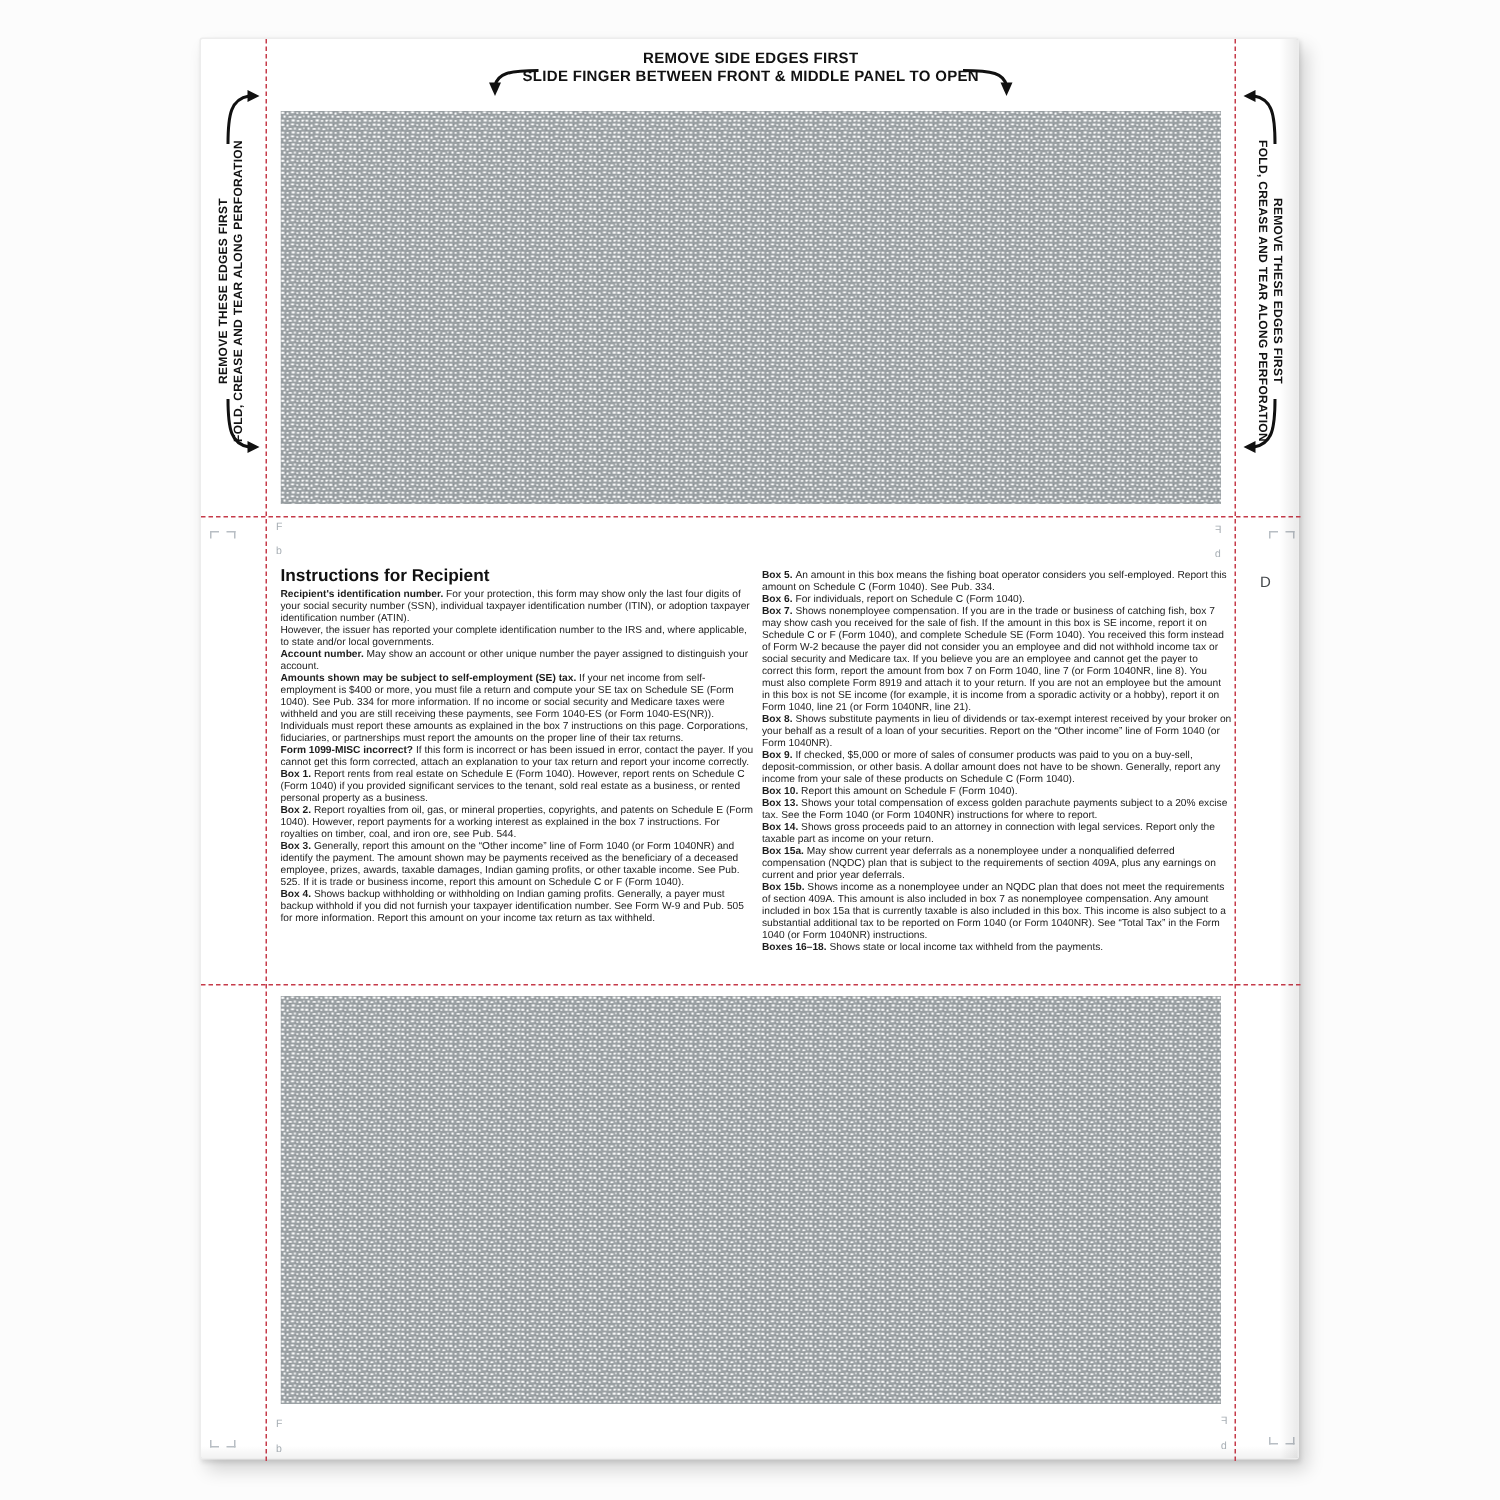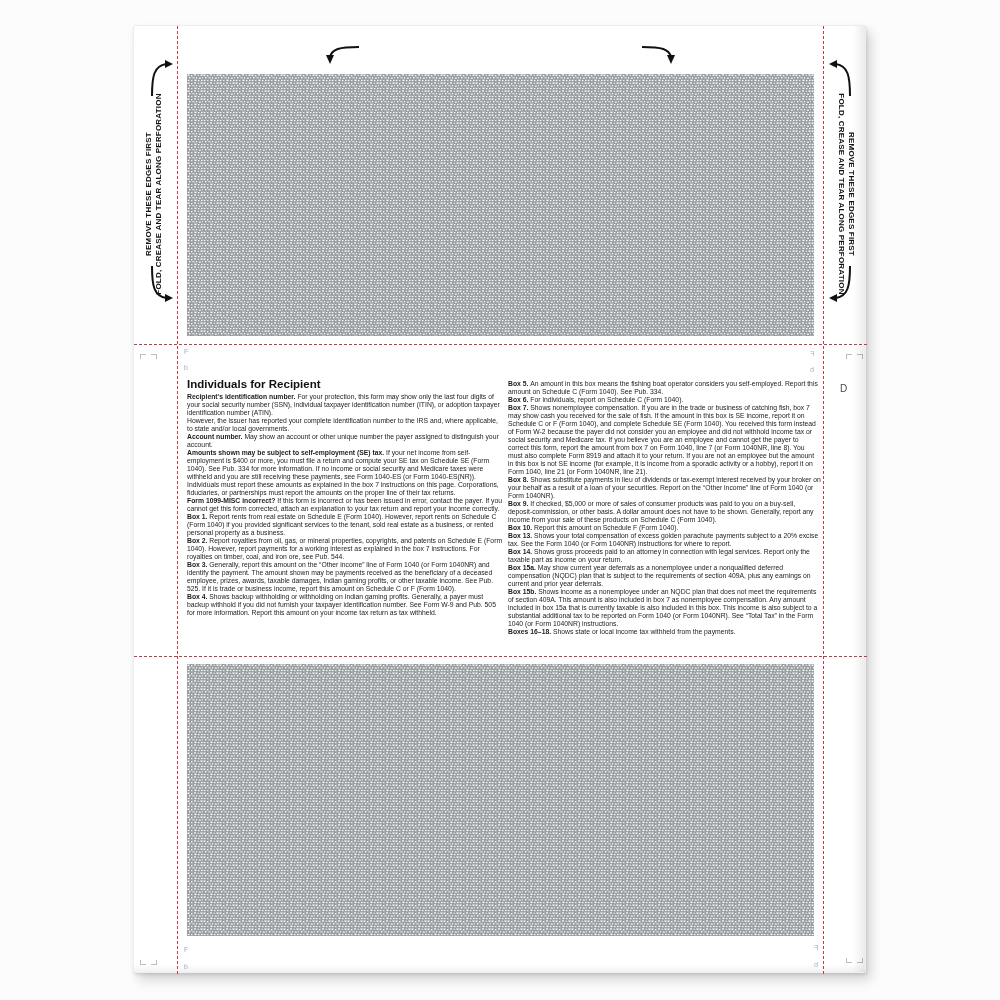--- a/index.html
+++ b/index.html
@@ -100,20 +100,24 @@
   </defs>
 </svg>
 
 <div class="sheet">
 
   <div class="vdash left"></div>
   <div class="vdash right"></div>
   <div class="hdash upper"></div>
   <div class="hdash lower"></div>
 
+  <div class="top-banner">
+    <div>REMOVE SIDE EDGES FIRST</div>
+    <div>SLIDE FINGER BETWEEN FRONT &amp; MIDDLE PANEL TO OPEN</div>
+  </div>
   <svg class="banner-arrow left" viewBox="0 0 44 22">
     <path d="M42,3 C22,3 15,5 13,13"></path>
       <polygon points="9,11 17,11 13,20"></polygon>
   </svg>
   <svg class="banner-arrow right" viewBox="0 0 44 22">
     <path d="M2,3 C22,3 29,5 31,13"></path>
       <polygon points="27,11 35,11 31,20"></polygon>
   </svg>
 
   <div class="edge-banner left">
@@ -142,21 +146,21 @@
       <polygon points="17,30 17,38 25,34"></polygon>
   </svg>
 
   <svg class="sec-block top">
     <rect width="100%" height="100%" fill="url(#sec)"></rect>
   </svg>
   <svg class="sec-block bottom">
     <rect width="100%" height="100%" fill="url(#sec)"></rect>
   </svg>
 
-  <div class="instr-title">Individuals for Recipient</div>
+  <div class="instr-title">Instructions for Recipient</div>
   <div class="col left">
       <p><b>Recipient's identification number. </b>For your protection, this form may show only the last four digits of your social security number (SSN), individual taxpayer identification number (ITIN), or adoption taxpayer identification number (ATIN).</p>
       <p>However, the issuer has reported your complete identification number to the IRS and, where applicable, to state and/or local governments.</p>
       <p><b>Account number. </b>May show an account or other unique number the payer assigned to distinguish your account.</p>
       <p><b>Amounts shown may be subject to self-employment (SE) tax. </b>If your net income from self-employment is $400 or more, you must file a return and compute your SE tax on Schedule SE (Form 1040). See Pub. 334 for more information. If no income or social security and Medicare taxes were withheld and you are still receiving these payments, see Form 1040-ES (or Form 1040-ES(NR)). Individuals must report these amounts as explained in the box 7 instructions on this page. Corporations, fiduciaries, or partnerships must report the amounts on the proper line of their tax returns.</p>
       <p><b>Form 1099-MISC incorrect? </b>If this form is incorrect or has been issued in error, contact the payer. If you cannot get this form corrected, attach an explanation to your tax return and report your income correctly.</p>
       <p><b>Box 1. </b>Report rents from real estate on Schedule E (Form 1040). However, report rents on Schedule C (Form 1040) if you provided significant services to the tenant, sold real estate as a business, or rented personal property as a business.</p>
       <p><b>Box 2. </b>Report royalties from oil, gas, or mineral properties, copyrights, and patents on Schedule E (Form 1040). However, report payments for a working interest as explained in the box 7 instructions. For royalties on timber, coal, and iron ore, see Pub. 544.</p>
       <p><b>Box 3. </b>Generally, report this amount on the “Other income” line of Form 1040 (or Form 1040NR) and identify the payment. The amount shown may be payments received as the beneficiary of a deceased employee, prizes, awards, taxable damages, Indian gaming profits, or other taxable income. See Pub. 525. If it is trade or business income, report this amount on Schedule C or F (Form 1040).</p>
       <p><b>Box 4. </b>Shows backup withholding or withholding on Indian gaming profits. Generally, a payer must backup withhold if you did not furnish your taxpayer identification number. See Form W-9 and Pub. 505 for more information. Report this amount on your income tax return as tax withheld.</p>

